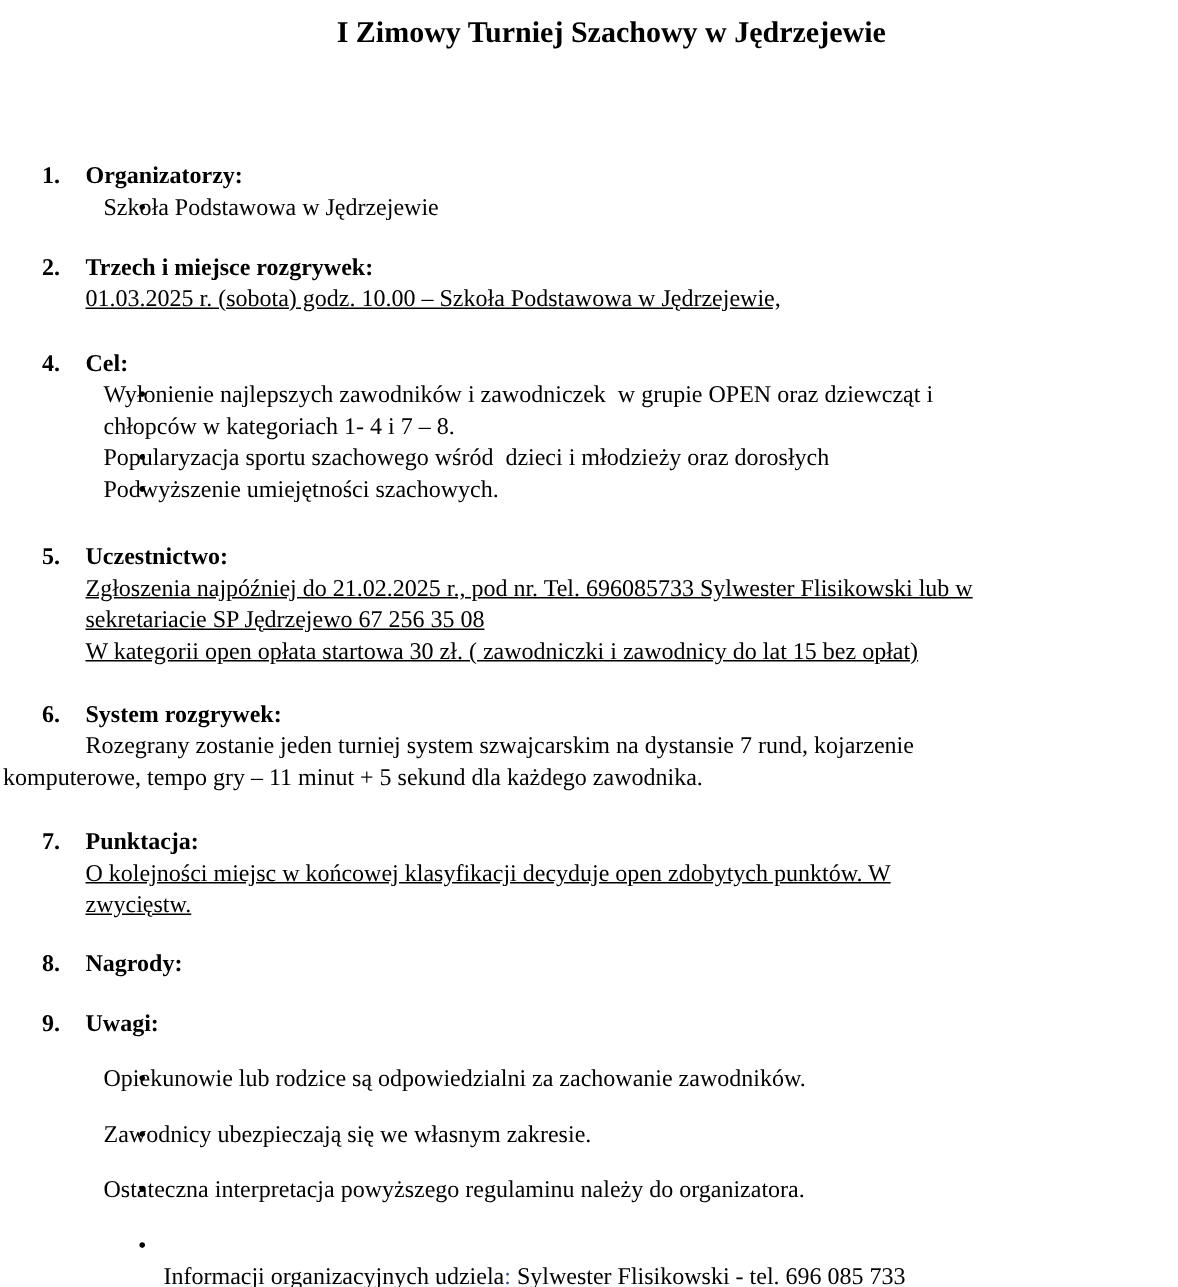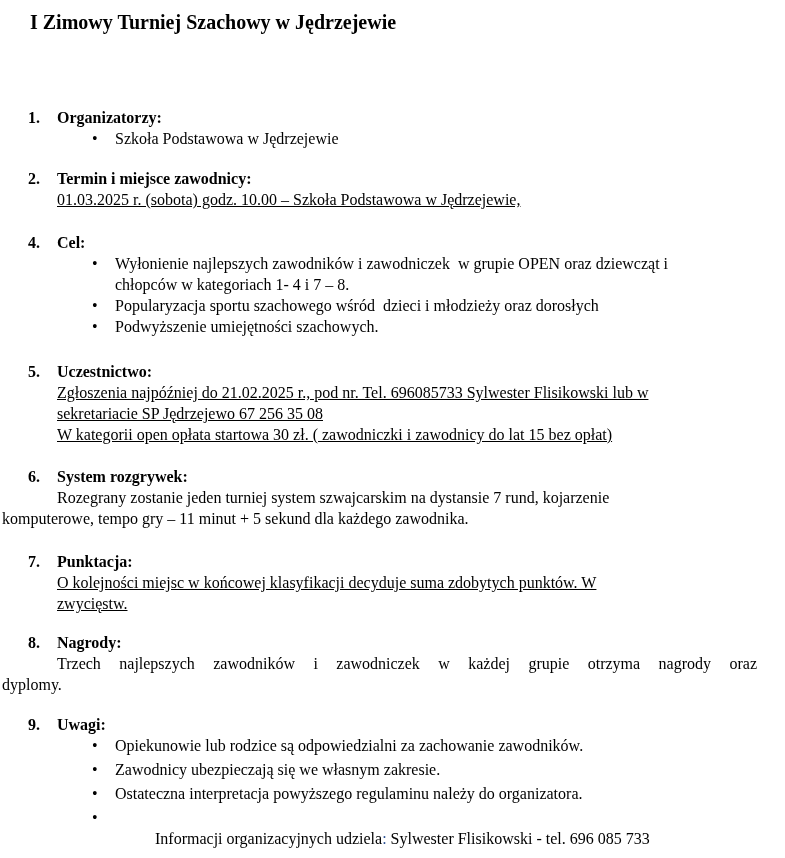--- a/index.html
+++ b/index.html
@@ -4,37 +4,37 @@
 <style>
   html,body{margin:0;padding:0;}
   body{
     width:785px;height:858px;overflow:hidden;
     background:#ffffff;color:#000000;
     font-family:"Liberation Serif","DejaVu Serif",serif;
     font-size:16px;line-height:21px;
   }
   .title{
     margin:0;padding-top:8px;padding-left:30px;
-    font-weight:bold;font-size:20px;line-height:28px;
+    text-align:center;font-weight:bold;font-size:20px;line-height:28px;
   }
   .sec{position:relative;}
   .s1{margin-top:71px}
   .s2{margin-top:19px}
   .s4{margin-top:22px}
   .s5{margin-top:24px}
   .s6{margin-top:21px}
   .s7{margin-top:22px}
   .s8{margin-top:18px}
   .s9{margin-top:19px}
   .head{position:relative;padding-left:57px;font-weight:bold;}
   .num{position:absolute;left:28px;top:0;}
   .bullets{list-style:none;margin:0;padding:0;}
-  .bullets li{position:relative;padding-left:115px;padding-right:36px;}
+  .bullets li{position:relative;padding-left:69px;padding-right:36px;}
   .bullets li::before{content:"\2022";position:absolute;left:92px;top:0;}
-  .s9 .bullets li{margin-bottom:3px;}
+  .s9 .bullets li{margin-bottom:3px;margin-top:16px;}
   .line{display:block;white-space:pre-wrap;}
   .indent{margin-left:57px;margin-right:28px;text-decoration:underline;}
   .s7 .indent{margin-right:24px;}
   .hang{margin-left:2px;margin-right:28px;}
   .hang .first{padding-left:55px;}
   .just{white-space:normal;text-align:justify;text-align-last:justify;}
   .accent{color:#2f5496;}
 </style>
 </head>
 <body>
@@ -51,21 +51,21 @@
     <ul class="bullets">
       <li>
         <span class="line">Szkoła Podstawowa w Jędrzejewie</span>
       </li>
     </ul>
   </section>
 
   <section class="sec s2">
     <div class="head">
       <span class="num">2.</span>
-      <span>Termin i miejsce zawodnicy:</span>
+      <span>Trzech i miejsce rozgrywek:</span>
     </div>
     <div class="indent">
       <span class="line">01.03.2025 r. (sobota) godz. 10.00 – Szkoła Podstawowa w Jędrzejewie,</span>
     </div>
   </section>
 
   <section class="sec s4">
     <div class="head">
       <span class="num">4.</span>
       <span>Cel:</span>
@@ -106,33 +106,29 @@
       <span class="line">komputerowe, tempo gry – 11 minut + 5 sekund dla każdego zawodnika.</span>
     </div>
   </section>
 
   <section class="sec s7">
     <div class="head">
       <span class="num">7.</span>
       <span>Punktacja:</span>
     </div>
     <div class="indent">
-      <span class="line">O kolejności miejsc w końcowej klasyfikacji decyduje suma zdobytych punktów. W</span>
+      <span class="line">O kolejności miejsc w końcowej klasyfikacji decyduje open zdobytych punktów. W</span>
       <span class="line">zwycięstw.</span>
     </div>
   </section>
 
   <section class="sec s8">
     <div class="head">
       <span class="num">8.</span>
       <span>Nagrody:</span>
-    </div>
-    <div class="hang">
-      <span class="line first just">Trzech najlepszych zawodników i zawodniczek w każdej grupie otrzyma nagrody oraz</span>
-      <span class="line">dyplomy.</span>
     </div>
   </section>
 
   <section class="sec s9">
     <div class="head">
       <span class="num">9.</span>
       <span>Uwagi:</span>
     </div>
     <ul class="bullets">
       <li>

